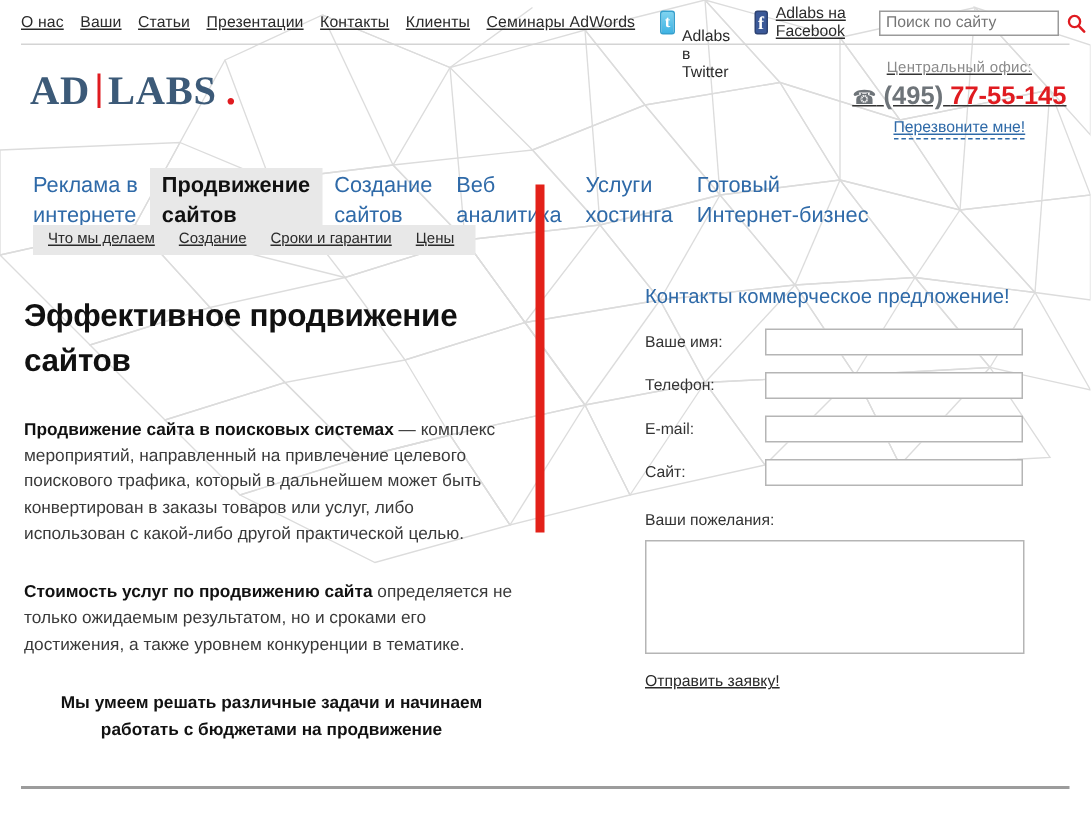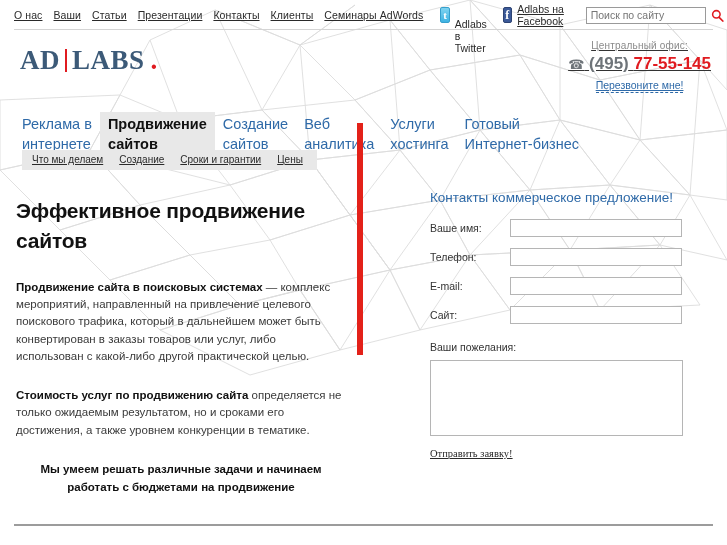--- a/index.html
+++ b/index.html
@@ -157,21 +157,21 @@
   }
   .wishes-label { font-size: 10.5px; color: #333; margin: 17px 0 7px 0; }
   .formcol textarea {
     width: 253px; height: 76px; border: 1px solid #b5b5b5;
     background: #fff; outline: none; resize: none;
     font-family: "Liberation Sans", sans-serif; font-size: 11px; padding: 3px 4px;
     display: block;
   }
   .submit-link {
     display: inline-block; margin-top: 12px;
-    font-size: 10.5px; color: #2a2a2a; text-decoration: underline; font-family: Liberation Serif, serif;
+    font-size: 10.5px; color: #2a2a2a; text-decoration: underline;
   }
 
   
   .bottom-rule {
     position: absolute; left: 14px; top: 524px; width: 699px; height: 2px;
     background: #9c9c9c;
   }
 </style>
 </head>
 <body>

